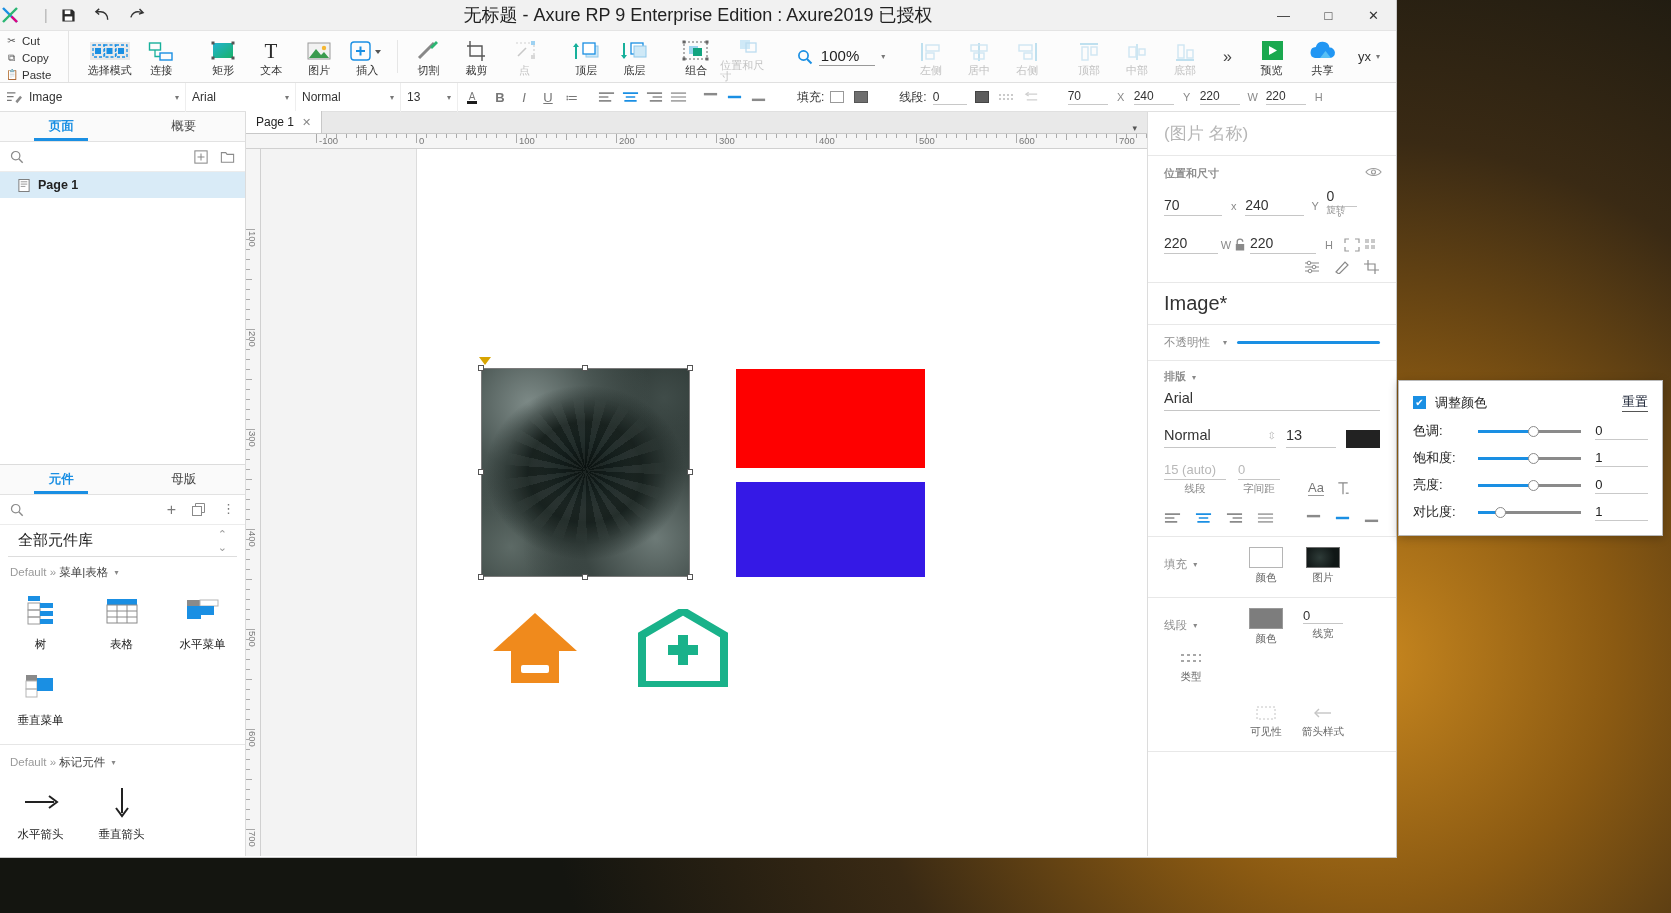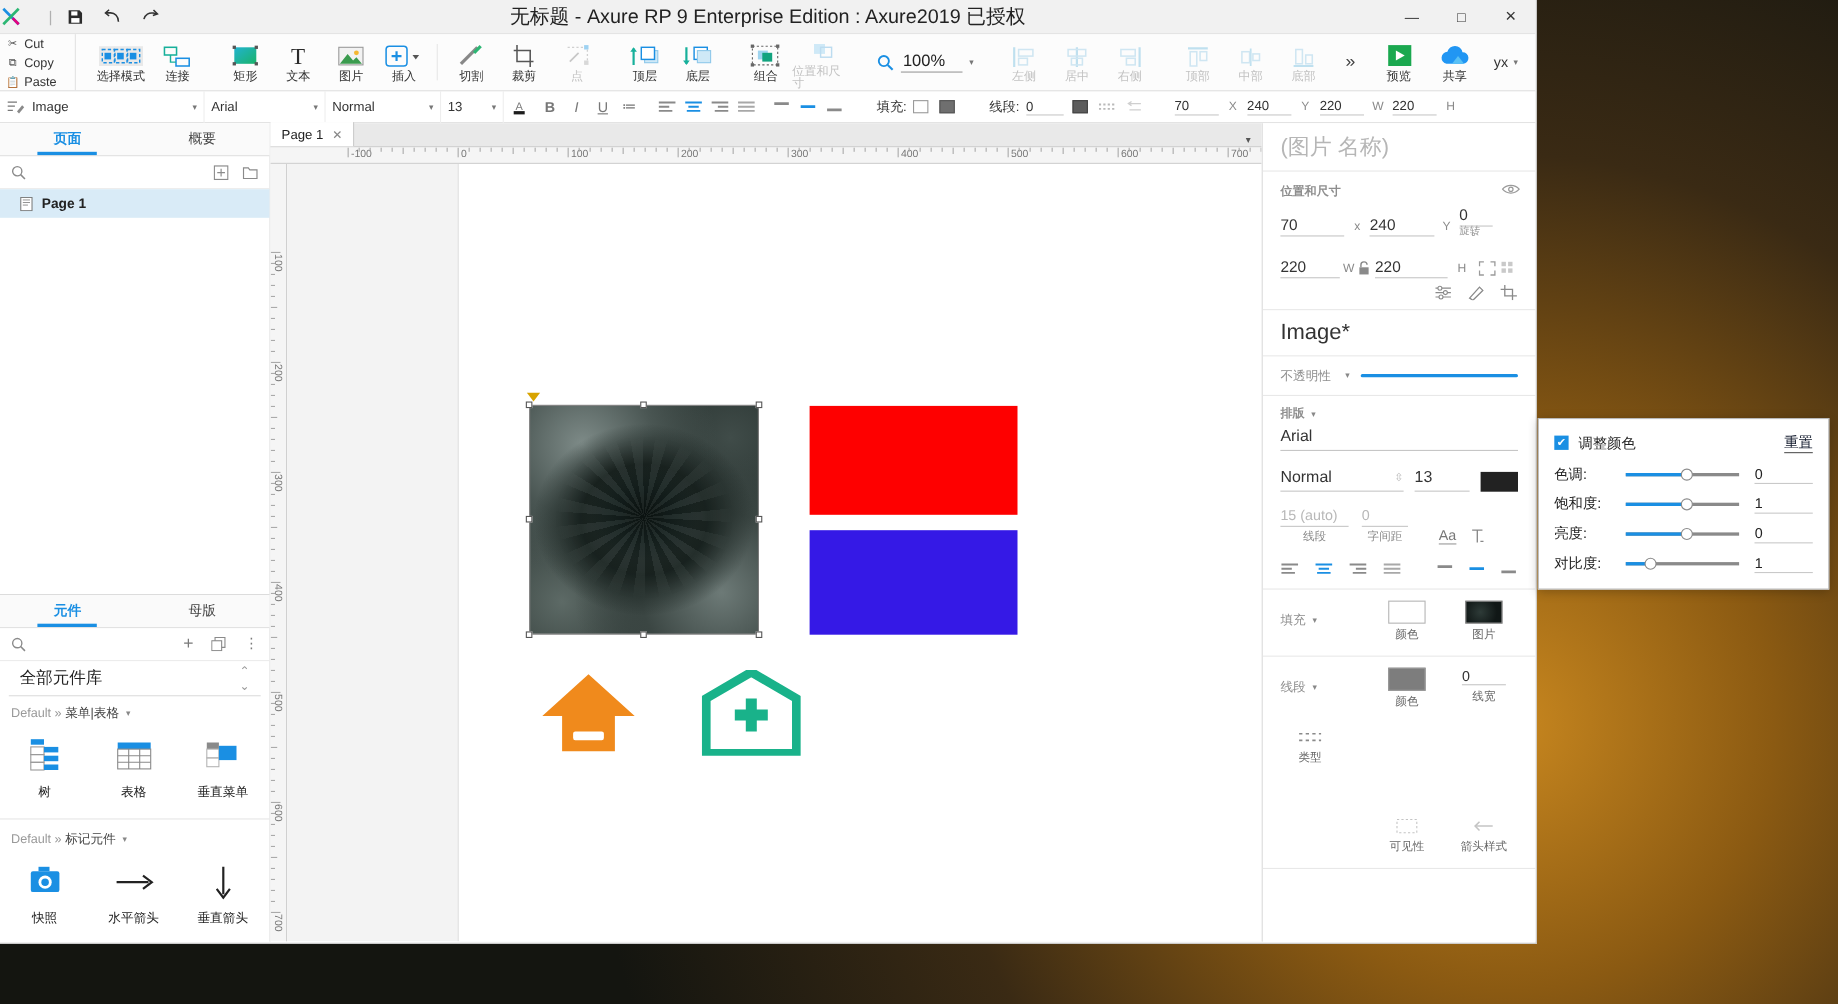--- a/index.html
+++ b/index.html
@@ -172,21 +172,21 @@
   
   #right { width: 249px; border-left: 1px solid #dcdcdc; background: #fff;
            display: flex; flex-direction: column; position: relative; }
   .rtabs { height: 33px; display: flex; border-bottom: 1px solid #e2e2e2; }
   .rtab { flex: 1; display: flex; align-items: center; justify-content: center;
           font-size: 13px; color: #444; position: relative; }
   .rtab.active { color: #1a8fe3; font-weight: bold; }
   .rtab.active::after { content: ""; position: absolute; bottom: 0; left: 20%; width: 60%;
                         height: 3px; background: #1a8fe3; }
   .rname { height: 44px; display: flex; align-items: center; padding: 0 16px;
-           font-size: 20px; color: #b6b6b6; border-bottom: 1px solid #e8e8e8; }
+           font-size: 17px; color: #b6b6b6; border-bottom: 1px solid #e8e8e8; }
   .rsec { padding: 10px 16px 8px 16px; border-bottom: 1px solid #e8e8e8; position: relative; }
   .rsec-title { font-size: 11px; color: #8e8e8e; margin-bottom: 6px; font-weight: bold; }
   .rrow { display: flex; align-items: center; gap: 0; margin-bottom: 10px; }
   .rfield { width: 66px; border-bottom: 1px solid #c6c6c6; font-size: 14px; color: #333;
             padding-bottom: 2px; }
   .runit { width: 26px; text-align: center; font-size: 11px; color: #8a8a8a; }
   .eye { position: absolute; right: 14px; top: 10px; color: #9a9a9a; font-size: 14px; }
   .rsubname { height: 42px; display: flex; align-items: center; padding: 0 16px;
               font-size: 20px; color: #333; border-bottom: 1px solid #e8e8e8; text-align: center; }
   .slider-row { display: flex; align-items: center; padding: 10px 16px; gap: 10px;
@@ -194,21 +194,21 @@
   .slider-lbl { font-size: 11.5px; color: #8e8e8e; white-space: nowrap; }
   .track { flex: 1; height: 3px; background: #1a8fe3; border-radius: 2px; }
   .typo { padding: 8px 16px 4px 16px; }
   .fsel { border-bottom: 1px solid #c6c6c6; font-size: 14.5px; color: #333; padding: 4px 0; }
   .tri { display: inline-block; font-size: 8px; color: #888; vertical-align: middle; margin-left: 3px;}
   .colorchip { width: 34px; height: 18px; background: #222; }
   .tlbl { font-size: 10.5px; color: #8a8a8a; text-align: center; margin-top: 2px; }
   .align-row { display: flex; align-items: center; gap: 14px; padding: 12px 16px;
                border-bottom: 1px solid #e8e8e8; }
   .prop-row { display: flex; padding: 10px 16px 12px 16px; border-bottom: 1px solid #e8e8e8;
-              gap: 16px; }
+              gap: 3px; }
   .prop-lbl { width: 72px; font-size: 11.5px; color: #8e8e8e; padding-top: 10px; }
   .prop-cell { width: 54px; display: flex; flex-direction: column; align-items: center; gap: 3px; }
   .prop-cell .cap { font-size: 10.5px; color: #666; }
   .box-sw { width: 34px; height: 21px; border: 1px solid #b5b5b5; background: #fff; }
   .box-gray { width: 34px; height: 21px; border: 1px solid #9a9a9a; background: #7d7d7d; }
 
   
   #popup {
     position: absolute; left: 1398px; top: 380px; width: 265px;
     background: #fff; border: 1px solid #b9b9b9; box-shadow: 0 2px 9px rgba(0,0,0,.24);
@@ -783,51 +783,51 @@
                     <rect x="5" y="11" width="30" height="18"></rect>
                   <path d="M15 11v18M25 11v18M5 17h30M5 23h30"></path>
                   </g>
               </svg>
             </div>
             <div>表格</div>
           </div>
           <div class="witem">
             <div class="wicon">
               <svg width="40" height="36" viewBox="0 0 40 36">
+                <rect x="4" y="6" width="13" height="6" fill="#8a8a8a"></rect>
+                <rect x="17" y="6" width="18" height="6" fill="none" stroke="#b5b5b5"></rect>
+                <rect x="4" y="12" width="14" height="13" fill="#1a8fe3"></rect>
+                <rect x="18" y="12" width="13" height="9" fill="#1a8fe3"></rect>
+              </svg>
+            </div>
+            <div>水平菜单</div>
+          </div>
+          <div class="witem">
+            <div class="wicon">
+              <svg width="40" height="36" viewBox="0 0 40 36">
                 <rect x="5" y="5" width="11" height="6" fill="#8a8a8a"></rect>
                 <rect x="5" y="11" width="11" height="8" fill="none" stroke="#b5b5b5"></rect>
                 <rect x="5" y="19" width="11" height="8" fill="none" stroke="#b5b5b5"></rect>
                 <rect x="16" y="8" width="16" height="13" fill="#1a8fe3"></rect>
               </svg>
             </div>
             <div>垂直菜单</div>
           </div>
         </div>
       </div>
 
       <div class="lsplit"></div>
 
       <div>
         <div class="grp-hdr">
           <span>Default »</span>
           <b>标记元件</b>
           <span class="tri">▾</span>
         </div>
         <div class="wgrid">
-          <div class="witem">
-            <div class="wicon">
-              <svg width="40" height="32" viewBox="0 0 40 32">
-                <rect x="7" y="6" width="26" height="19" rx="2" fill="#1a8fe3"></rect>
-                <circle cx="20" cy="16" r="6" fill="#fff"></circle>
-                  <circle cx="20" cy="16" r="3.4" fill="#1a8fe3"></circle>
-                <rect x="14" y="2" width="10" height="4" fill="#1a8fe3"></rect>
-              </svg>
-            </div>
-            <div>快照</div>
-          </div>
           <div class="witem">
             <div class="wicon">
               <svg width="40" height="32" viewBox="0 0 40 32">
                   <path d="M4 16 H33" stroke="#222" stroke-width="2"></path>
                   <path d="M28 10 L36 16 L28 22" fill="none" stroke="#222" stroke-width="2"></path>
                 </svg>
             </div>
             <div>水平箭头</div>
           </div>
           <div class="witem">

